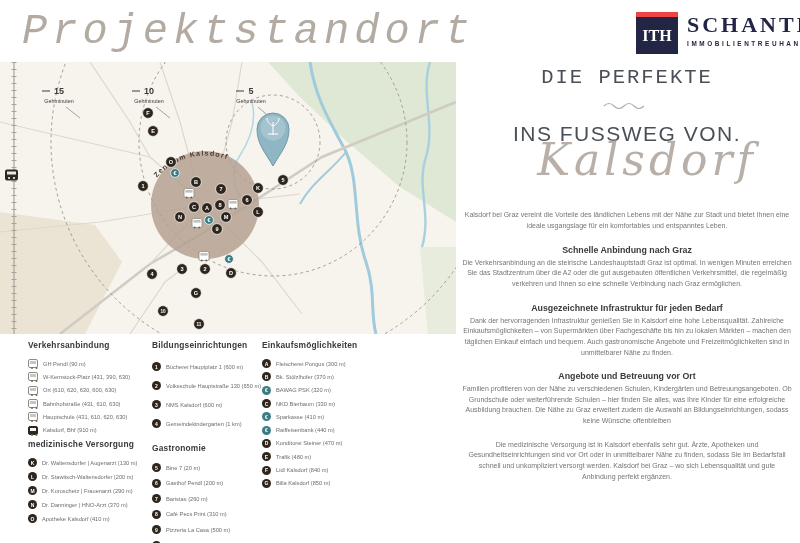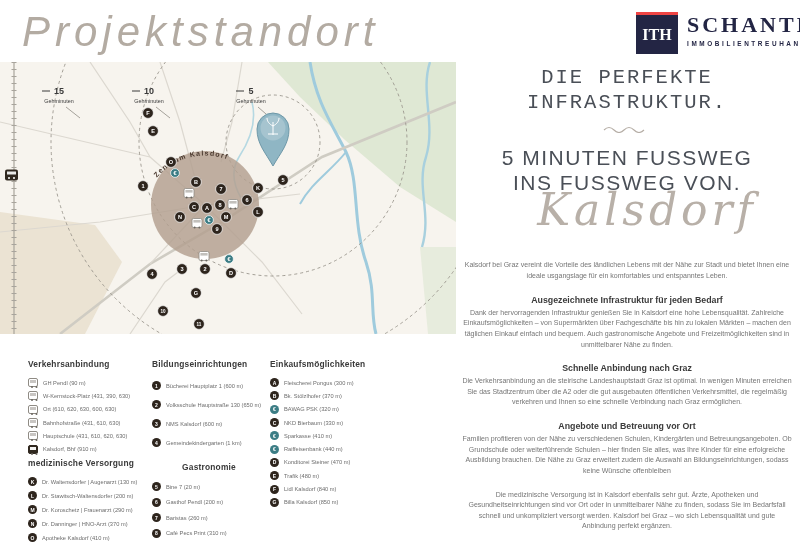--- a/index.html
+++ b/index.html
@@ -4,41 +4,41 @@
 <style>
   * { margin:0; padding:0; box-sizing:border-box; }
   html,body { background:#ffffff; }
   #page {
     position:relative; width:800px; height:543px; background:#ffffff;
     font-family:"Liberation Sans", sans-serif; overflow:hidden; color:#555;
   }
   
   .script-title {
     position:absolute; left:22px; top:8px; width:320px;
-    font-family:Liberation Sans, sans-serif; font-style:italic; font-weight:300;
+    font-family:Liberation Mono, monospace; font-style:italic; font-weight:300;
     font-size:42px; letter-spacing:5px; color:#b3aba2;
   }
   
   .logo { position:absolute; left:636px; top:12px; display:flex; align-items:flex-start; gap:9px; }
   .logo-mark {
     width:42px; height:42px; background:#232544; color:#fff; display:flex;
     align-items:center; justify-content:center; font-family:"Liberation Serif", serif;
-    font-weight:bold; font-size:16px; letter-spacing:0; border-top:3px solid #ef4444;
+    font-weight:bold; font-size:16px; letter-spacing:0; border-top:5px solid #ef4444;
   }
   .logo-text { display:flex; flex-direction:column; }
   .logo-name {
     font-family:"Liberation Serif", serif; font-weight:bold; font-size:22px;
     letter-spacing:3px; color:#232544; line-height:1.2;
   }
   .logo-sub { font-size:6.4px; letter-spacing:2.6px; color:#232544; font-weight:bold; margin-top:2px; }
   
   .map-wrap { position:absolute; left:0; top:62px; width:460px; height:272px; }
   
   .legend-col { position:absolute; font-size:5.7px; color:#6d6d6d; }
-  .legend-title { font-size:8.4px; font-weight:bold; color:#3a3a3a; margin-bottom:7px; letter-spacing:0.2px;margin-top:19px; }
+  .legend-title { font-size:8.4px; font-weight:bold; color:#3a3a3a; margin-bottom:7px; letter-spacing:0.2px; }
   .legend-list { list-style:none; }
   .legend-item { display:flex; align-items:center; gap:5px; height:13.3px; white-space:nowrap; }
   .legend-item.tall { height:15.5px; }
   .legend-item.mid  { height:14px; }
   .legend-item.edu  { height:19px; }
   .badge {
     flex:0 0 auto; width:9px; height:9px; border-radius:50%; background:#2e251d; color:#fff;
     font-size:5px; font-weight:bold; display:flex; align-items:center; justify-content:center;
   }
   .badge.euro { background:#3c7d85; }
@@ -329,21 +329,21 @@
         <li class="legend-item edu">
           <span class="badge dark">3</span>
           <span>NMS Kalsdorf (600 m)</span>
         </li>
 
         <li class="legend-item edu">
           <span class="badge dark">4</span>
           <span>Gemeindekindergarten (1 km)</span>
         </li>
       </ul>
-    <div class="legend-title" style="margin-top:10px;text-align:center;">Gastronomie</div>
+    <div class="legend-title" style="margin-top:10px;">Gastronomie</div>
     <ul class="legend-list">
 
         <li class="legend-item tall">
           <span class="badge dark">5</span>
           <span>Bine 7 (20 m)</span>
         </li>
 
         <li class="legend-item tall">
           <span class="badge dark">6</span>
           <span>Gasthof Pendl (200 m)</span>
@@ -365,21 +365,21 @@
         </li>
 
         <li class="legend-item tall">
           <span class="badge dark wide">10</span>
           <span>Moni's Gasthaus (760 m)</span>
         </li>
 
       </ul>
   </div>
 
-  <div class="legend-col" style="left:270px; top:340px; width:170px;">
+  <div class="legend-col" style="left:262px; top:340px; width:170px;">
     <div class="legend-title">Einkaufsmöglichkeiten</div>
     <ul class="legend-list">
 
         <li class="legend-item">
           <span class="badge dark">A</span>
           <span>Fleischerei Pongus (300 m)</span>
         </li>
 
         <li class="legend-item">
           <span class="badge dark">B</span>
@@ -424,46 +424,44 @@
         <li class="legend-item">
           <span class="badge dark">G</span>
           <span>Billa Kalsdorf (850 m)</span>
         </li>
       </ul>
   </div>
 
   <div class="right-col">
     <div class="headline">
       <div>DIE PERFEKTE</div>
-      <div>INFRASTRUKTUR.</div>
     </div>
     <svg class="squiggle" width="50" height="8" viewBox="0 0 50 8">
       <path d="M2,5 q5,-5 10,0 t10,0 t10,0 t10,0" fill="none" stroke="#b5ada5" stroke-width="1.1"></path>
     </svg>
     <div class="headline2">
-      <div>5 MINUTEN FUSSWEG</div>
       <div>INS FUSSWEG VON.</div>
     </div>
     <div class="script-word">Kalsdorf</div>
 
     <p class="intro">Kalsdorf bei Graz vereint die Vorteile des ländlichen Lebens mit der Nähe zur Stadt und bietet Ihnen eine ideale usgangslage für ein komfortables und entspanntes Leben.</p>
 
     <div>
+
+        <div class="section">
+          <div class="section-title">Schnelle Anbindung nach Graz</div>
+          <div class="section-body">Die Verkehrsanbindung an die steirische Landeshauptstadt Graz ist optimal. In wenigen Minuten erreichen Sie das Stadtzentrum über die A2 oder die gut ausgebauten öffentlichen Verkehrsmittel, die regelmäßig verkehren und Ihnen so eine schnelle Verbindung nach Graz ermöglichen.</div>
+        </div>
 
         <div class="section">
           <div class="section-title">Ausgezeichnete Infrastruktur für jeden Bedarf</div>
           <div class="section-body">Dank der hervorragenden Infrastruktur genießen Sie in Kalsdorf eine hohe Lebensqualität. Zahlreiche Einkaufsmöglichkeiten – von Supermärkten über Fachgeschäfte bis hin zu lokalen Märkten – machen den täglichen Einkauf einfach und bequem. Auch gastronomische Angebote und Freizeitmöglichkeiten sind in unmittelbarer Nähe zu finden.</div>
         </div>
 
         <div class="section">
-          <div class="section-title">Schnelle Anbindung nach Graz</div>
-          <div class="section-body">Die Verkehrsanbindung an die steirische Landeshauptstadt Graz ist optimal. In wenigen Minuten erreichen Sie das Stadtzentrum über die A2 oder die gut ausgebauten öffentlichen Verkehrsmittel, die regelmäßig verkehren und Ihnen so eine schnelle Verbindung nach Graz ermöglichen.</div>
-        </div>
-
-        <div class="section">
           <div class="section-title">Angebote und Betreuung vor Ort</div>
           <div class="section-body">Familien profitieren von der Nähe zu verschiedenen Schulen, Kindergärten und Betreuungsangeboten. Ob Grundschule oder weiterführende Schulen – hier finden Sie alles, was Ihre Kinder für eine erfolgreiche Ausbildung brauchen. Die Nähe zu Graz erweitert zudem die Auswahl an Bildungseinrichtungen, sodass keine Wünsche offenbleiben</div>
         </div>
 
         <div class="section">
           <div class="section-body">Die medizinische Versorgung ist in Kalsdorf ebenfalls sehr gut. Ärzte, Apotheken und Gesundheitseinrichtungen sind vor Ort oder in unmittelbarer Nähe zu finden, sodass Sie im Bedarfsfall schnell und unkompliziert versorgt werden. Kalsdorf bei Graz – wo sich Lebensqualität und gute Anbindung perfekt ergänzen.</div>
         </div>
       </div>
   </div>
 

